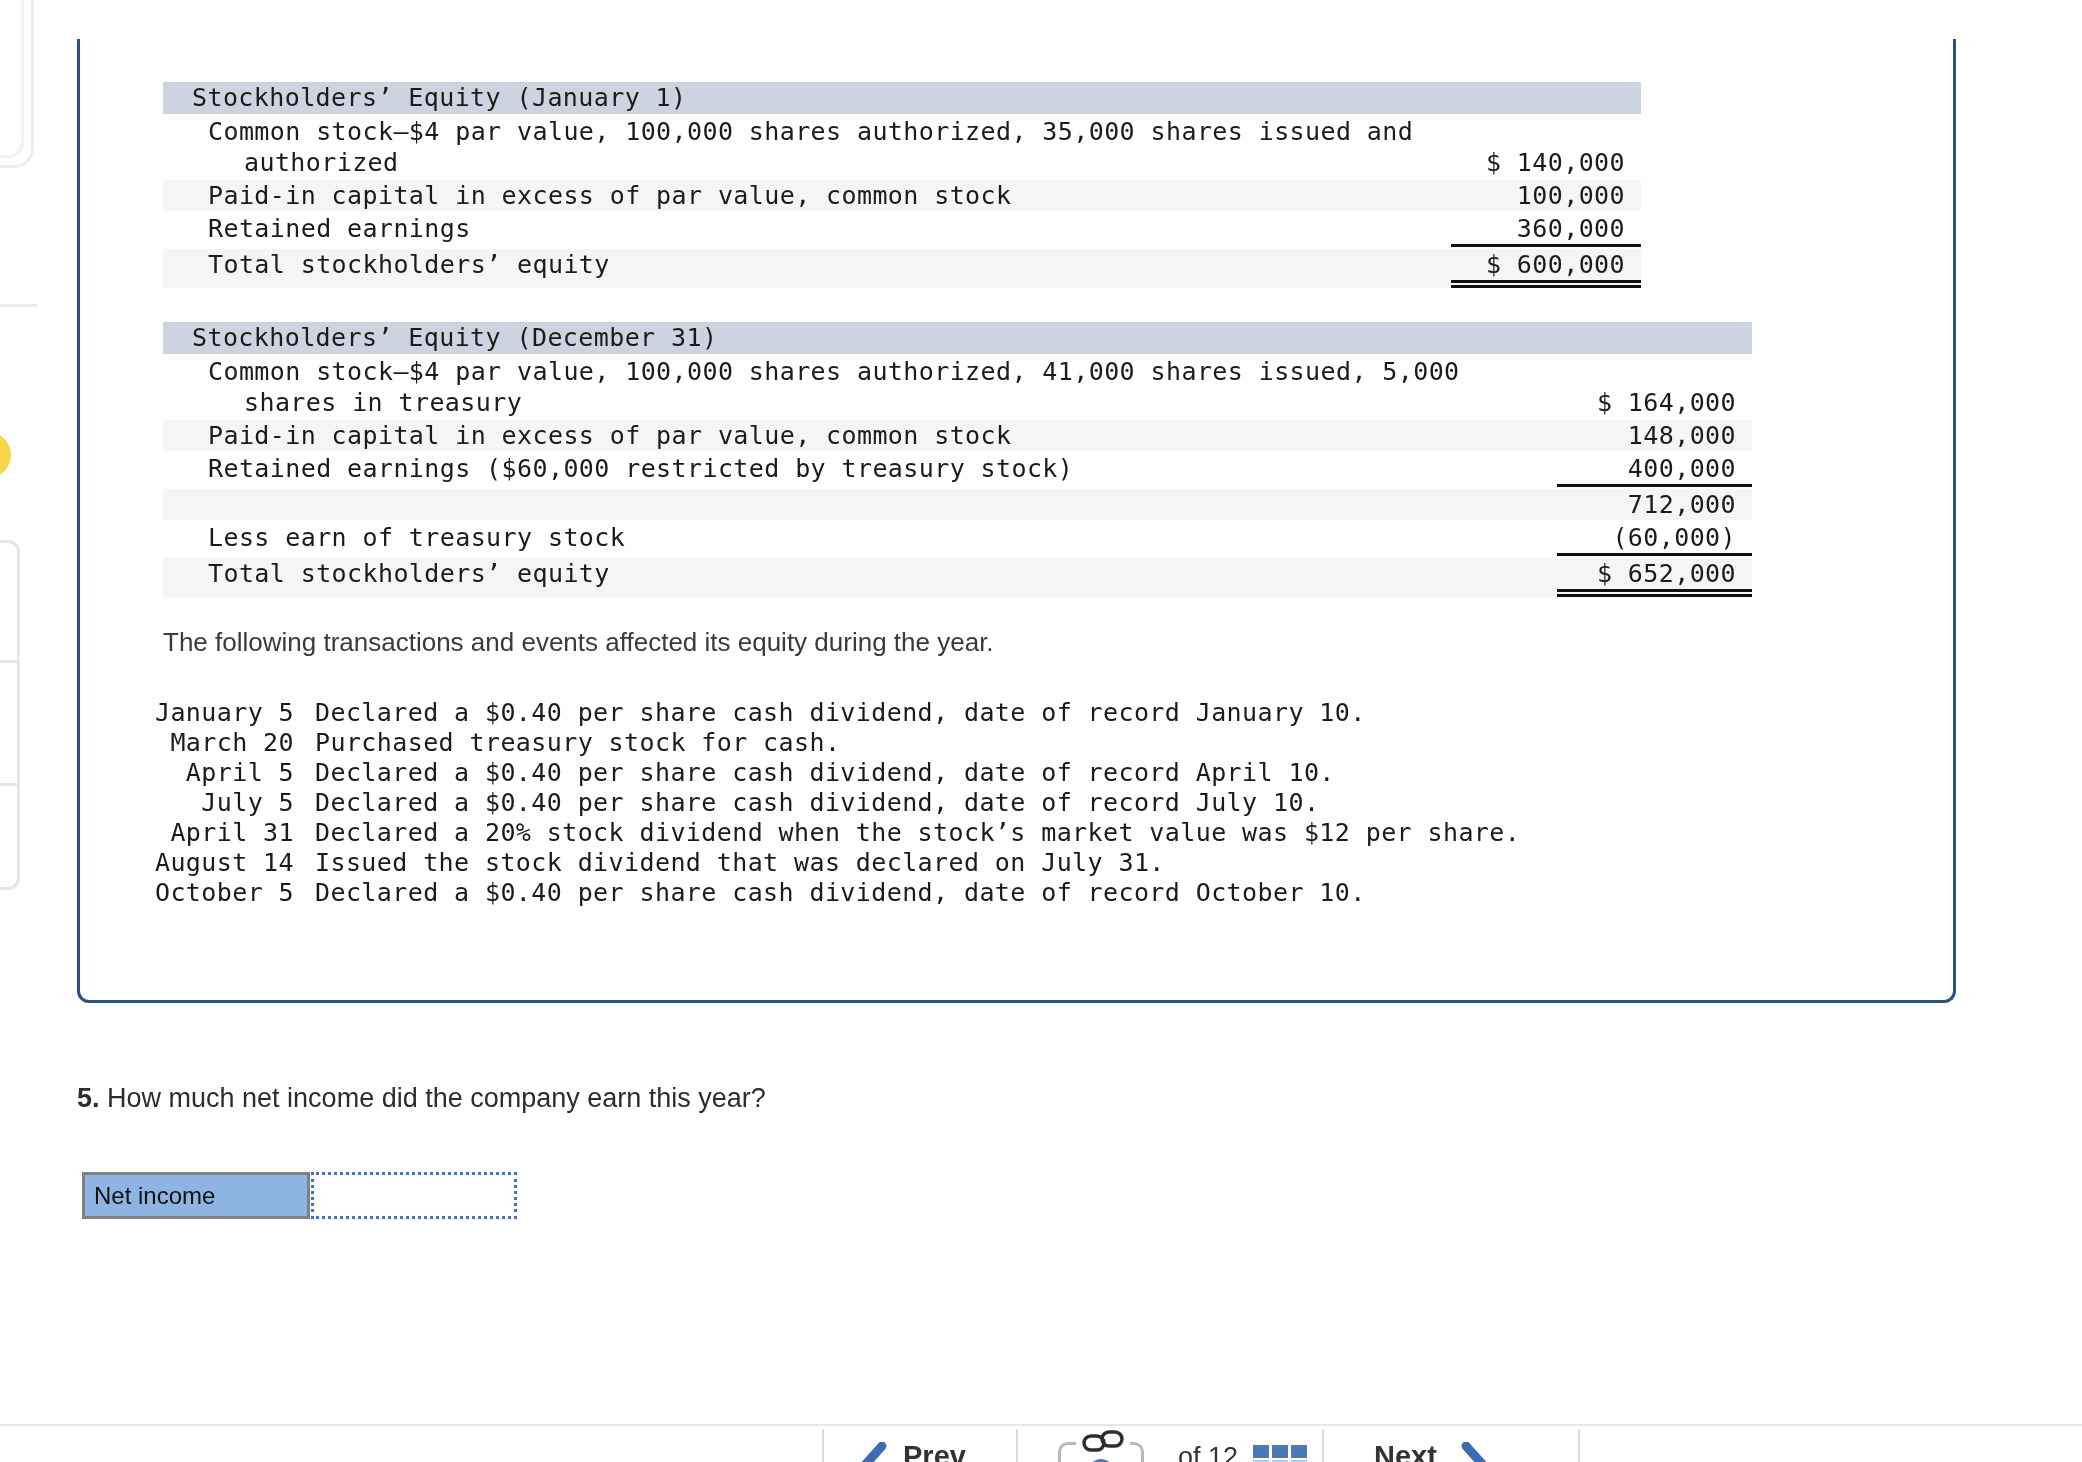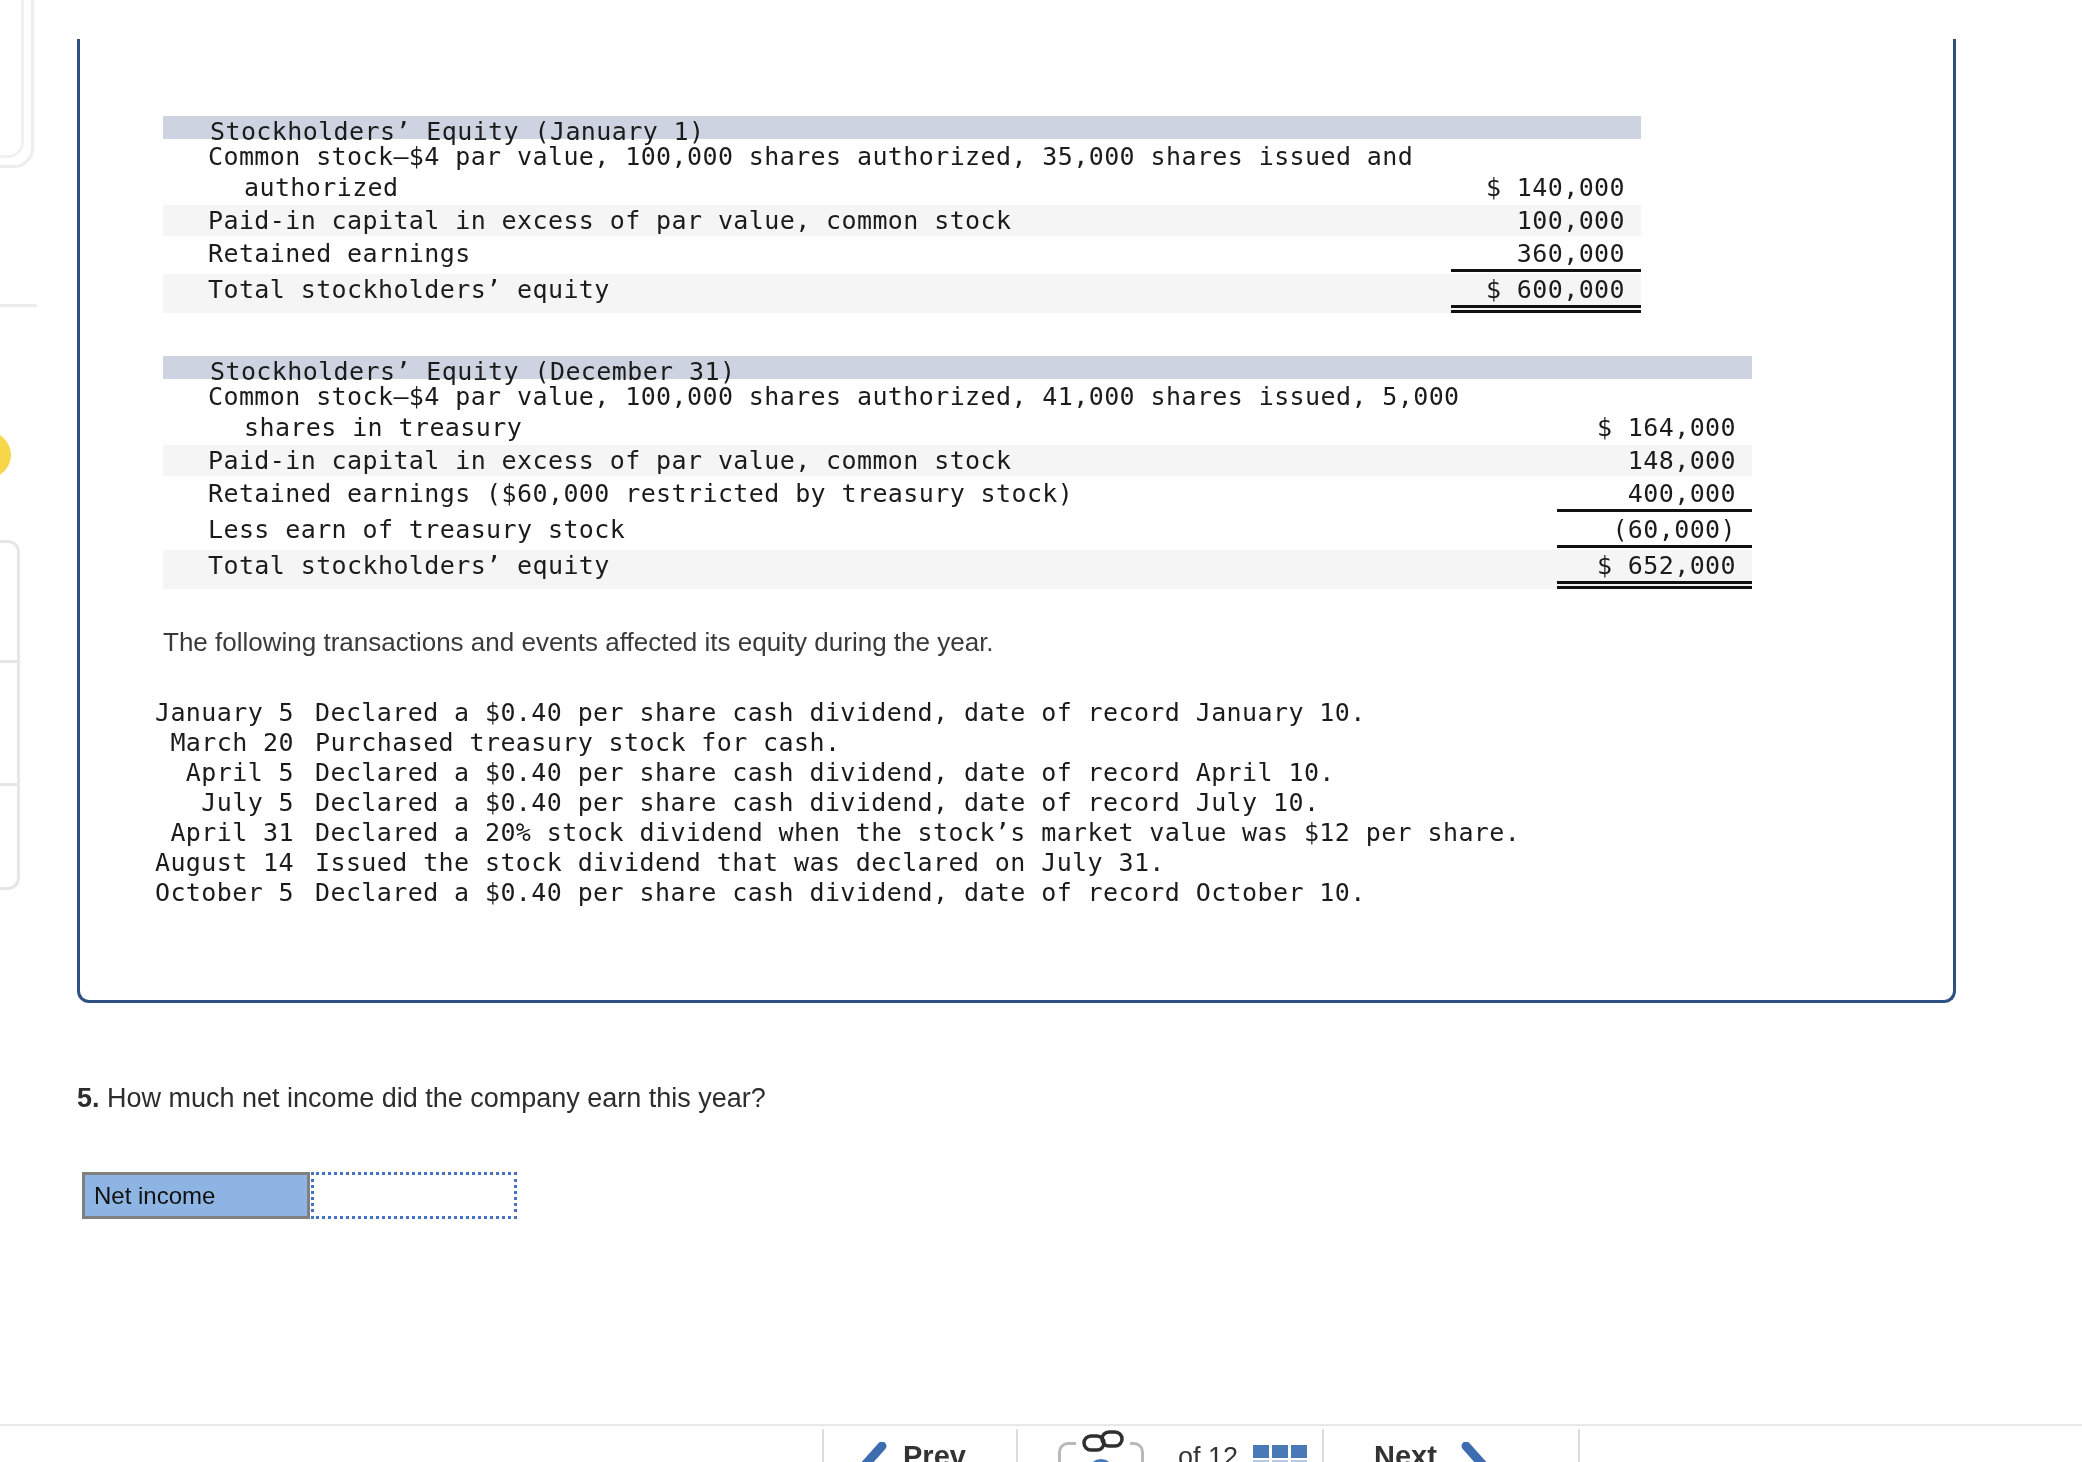--- a/index.html
+++ b/index.html
@@ -23,22 +23,22 @@
          border-left:3px solid var(--panel_border,#2f5182);
          border-right:3px solid var(--panel_border,#2f5182);
          border-bottom:3px solid var(--panel_border,#2f5182);
          border-radius:0 0 12px 12px;pointer-events:none;}
 
   
   .statement{position:absolute;font-family:"DejaVu Sans Mono","Liberation Mono",monospace;
              font-size:25px;letter-spacing:.4px;color:#1b1b1b;}
   #stmt-jan{left:163px;top:82px;width:1478px;}
   #stmt-dec{left:163px;top:322px;width:1589px;}
-  .st-header{height:23px;line-height:31px;background:var(--band,#cdd3e0);padding-left:47px;margin-bottom:2px;
-             white-space:pre;margin-top:34px;}
+  .st-header{height:32px;line-height:31px;background:var(--band,#cdd3e0);padding-left:29px;margin-bottom:2px;
+             white-space:pre;}
   .t-row{display:flex;min-height:31px;margin-bottom:2px;}
   .t-row.shade{background:var(--row_shade,#f5f5f5);}
   .t-label{flex:1;padding-left:24px;}
   .t-line{line-height:31px;white-space:pre;margin-left:21px;}
   .t-line.indent{padding-left:36px;}
   .t-amt{text-align:right;padding-right:16px;display:flex;align-items:flex-end;justify-content:flex-end;
          line-height:31px;white-space:pre;box-sizing:border-box;}
   #stmt-jan .t-amt{width:190px;}
   #stmt-dec .t-amt{width:195px;}
   .t-amt.rule-single{border-bottom:3px solid #111;}
@@ -135,20 +135,26 @@
           <div class="t-line">Paid-in capital in excess of par value, common stock</div>
         </div>
         <div class="t-amt">148,000</div>
       </div>
       <div class="t-row">
         <div class="t-label">
           <div class="t-line">Retained earnings ($60,000 restricted by treasury stock)</div>
         </div>
         <div class="t-amt rule-single">400,000</div>
       </div>
+      <div class="t-row shade">
+        <div class="t-label">
+          <div class="t-line"></div>
+        </div>
+        <div class="t-amt">712,000</div>
+      </div>
       <div class="t-row">
         <div class="t-label">
           <div class="t-line">Less earn of treasury stock</div>
         </div>
         <div class="t-amt rule-single">(60,000)</div>
       </div>
       <div class="t-row shade">
         <div class="t-label">
           <div class="t-line">Total stockholders’ equity</div>
         </div>

